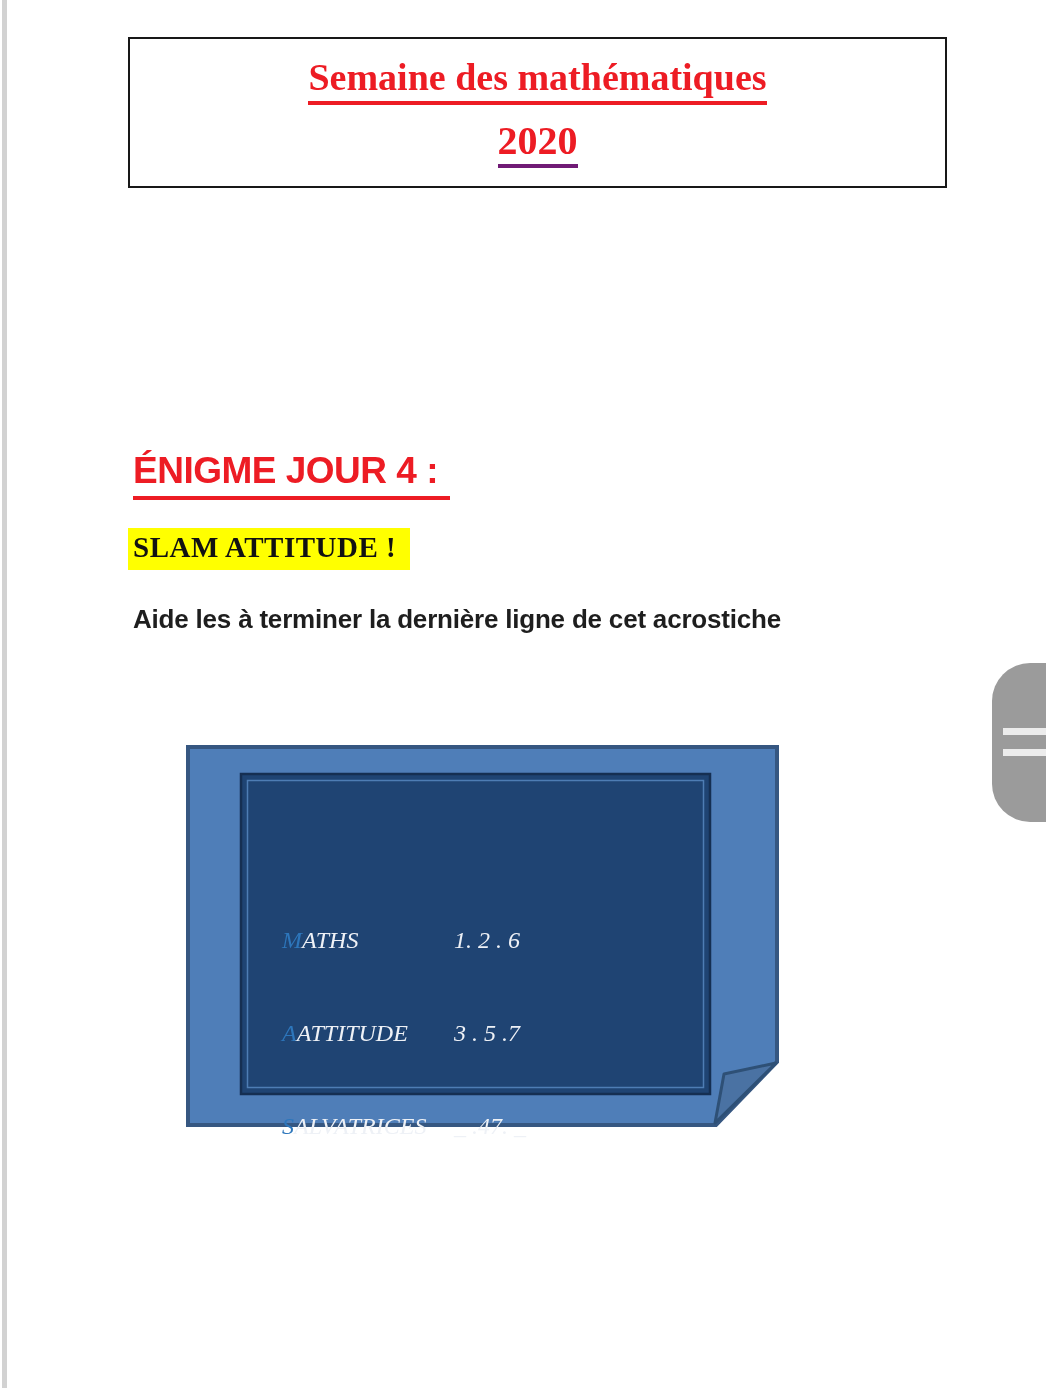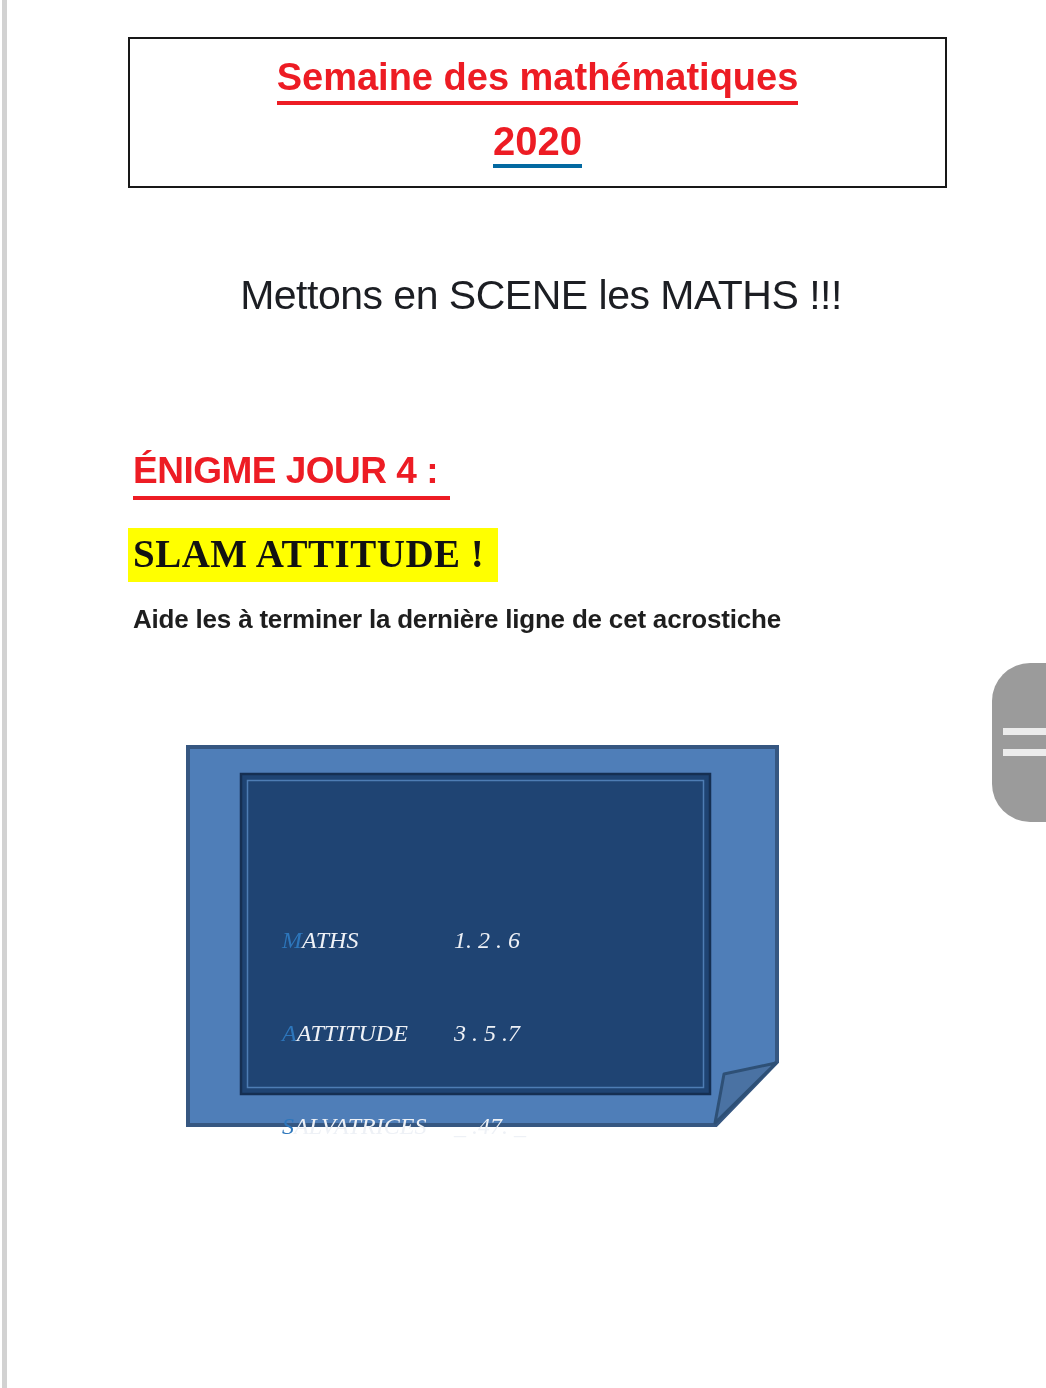--- a/index.html
+++ b/index.html
@@ -13,49 +13,49 @@
   }
   .left-strip{
     position:absolute;left:2px;top:0;width:5px;height:100%;
     background:#d2d2d2;
   }
   
   .banner-box{
     position:absolute;left:128px;top:37px;width:819px;height:151px;
     border:2px solid #181818;background:#ffffff;
     display:flex;flex-direction:column;align-items:center;justify-content:center;
-    gap:15px;box-sizing:border-box;
+    gap:15px;box-sizing:border-box;font-family:Liberation Serif, serif;
   }
   .banner-line1{
     font-size:38px;font-weight:bold;color:#ed1c24;
     border-bottom:4px solid #ed1c24;padding-bottom:3px;line-height:1.1;
   }
   .banner-line2{
     font-size:40px;font-weight:bold;color:#ed1c24;
-    border-bottom:4px solid #0369a1;padding-bottom:2px;line-height:1.05;
+    border-bottom:4px solid #701a75;padding-bottom:2px;line-height:1.05;
   }
   
   .subtitle{
     position:absolute;left:36px;top:272px;width:1010px;
     text-align:center;font-size:41px;font-weight:400;color:#1c1e23;
     letter-spacing:-0.5px;
   }
   
   .enigme{
     position:absolute;left:133px;top:420px;
     font-size:37px;font-weight:bold;color:#ed1c24;
     border-bottom:4px solid #ed1c24;padding:0 12px 4px 0;
     display:inline-block;letter-spacing:-0.5px;margin-top:30px;
   }
   
   .slam{
     position:absolute;left:128px;top:528px;
     background:#ffff00;color:#121212;
     font-family:"Liberation Serif", serif;
-    font-size:39px;font-weight:bold;
+    font-size:29px;font-weight:bold;
     padding:3px 14px 6px 5px;display:inline-block;
     letter-spacing:0.5px;
   }
   
   .intro{
     position:absolute;left:133px;top:602px;
     font-size:26px;font-weight:bold;color:#1e1e1e;
     line-height:34px;letter-spacing:-0.2px;
   }
   
@@ -89,21 +89,20 @@
 
 <div class="page">
 
   <div class="left-strip"></div>
 
   <div class="banner-box">
     <span class="banner-line1">Semaine des mathématiques</span>
     <span class="banner-line2">2020</span>
   </div>
 
-  <div class="subtitle">Mettons en SCENE les MATHS !!!</div>
 
   <div class="enigme">ÉNIGME JOUR 4 :</div>
 
   <div class="slam">SLAM ATTITUDE !</div>
 
   <div class="intro">
     <div>Aide les à terminer la dernière ligne de cet acrostiche</div>
   </div>
 
   <div class="graphic">

